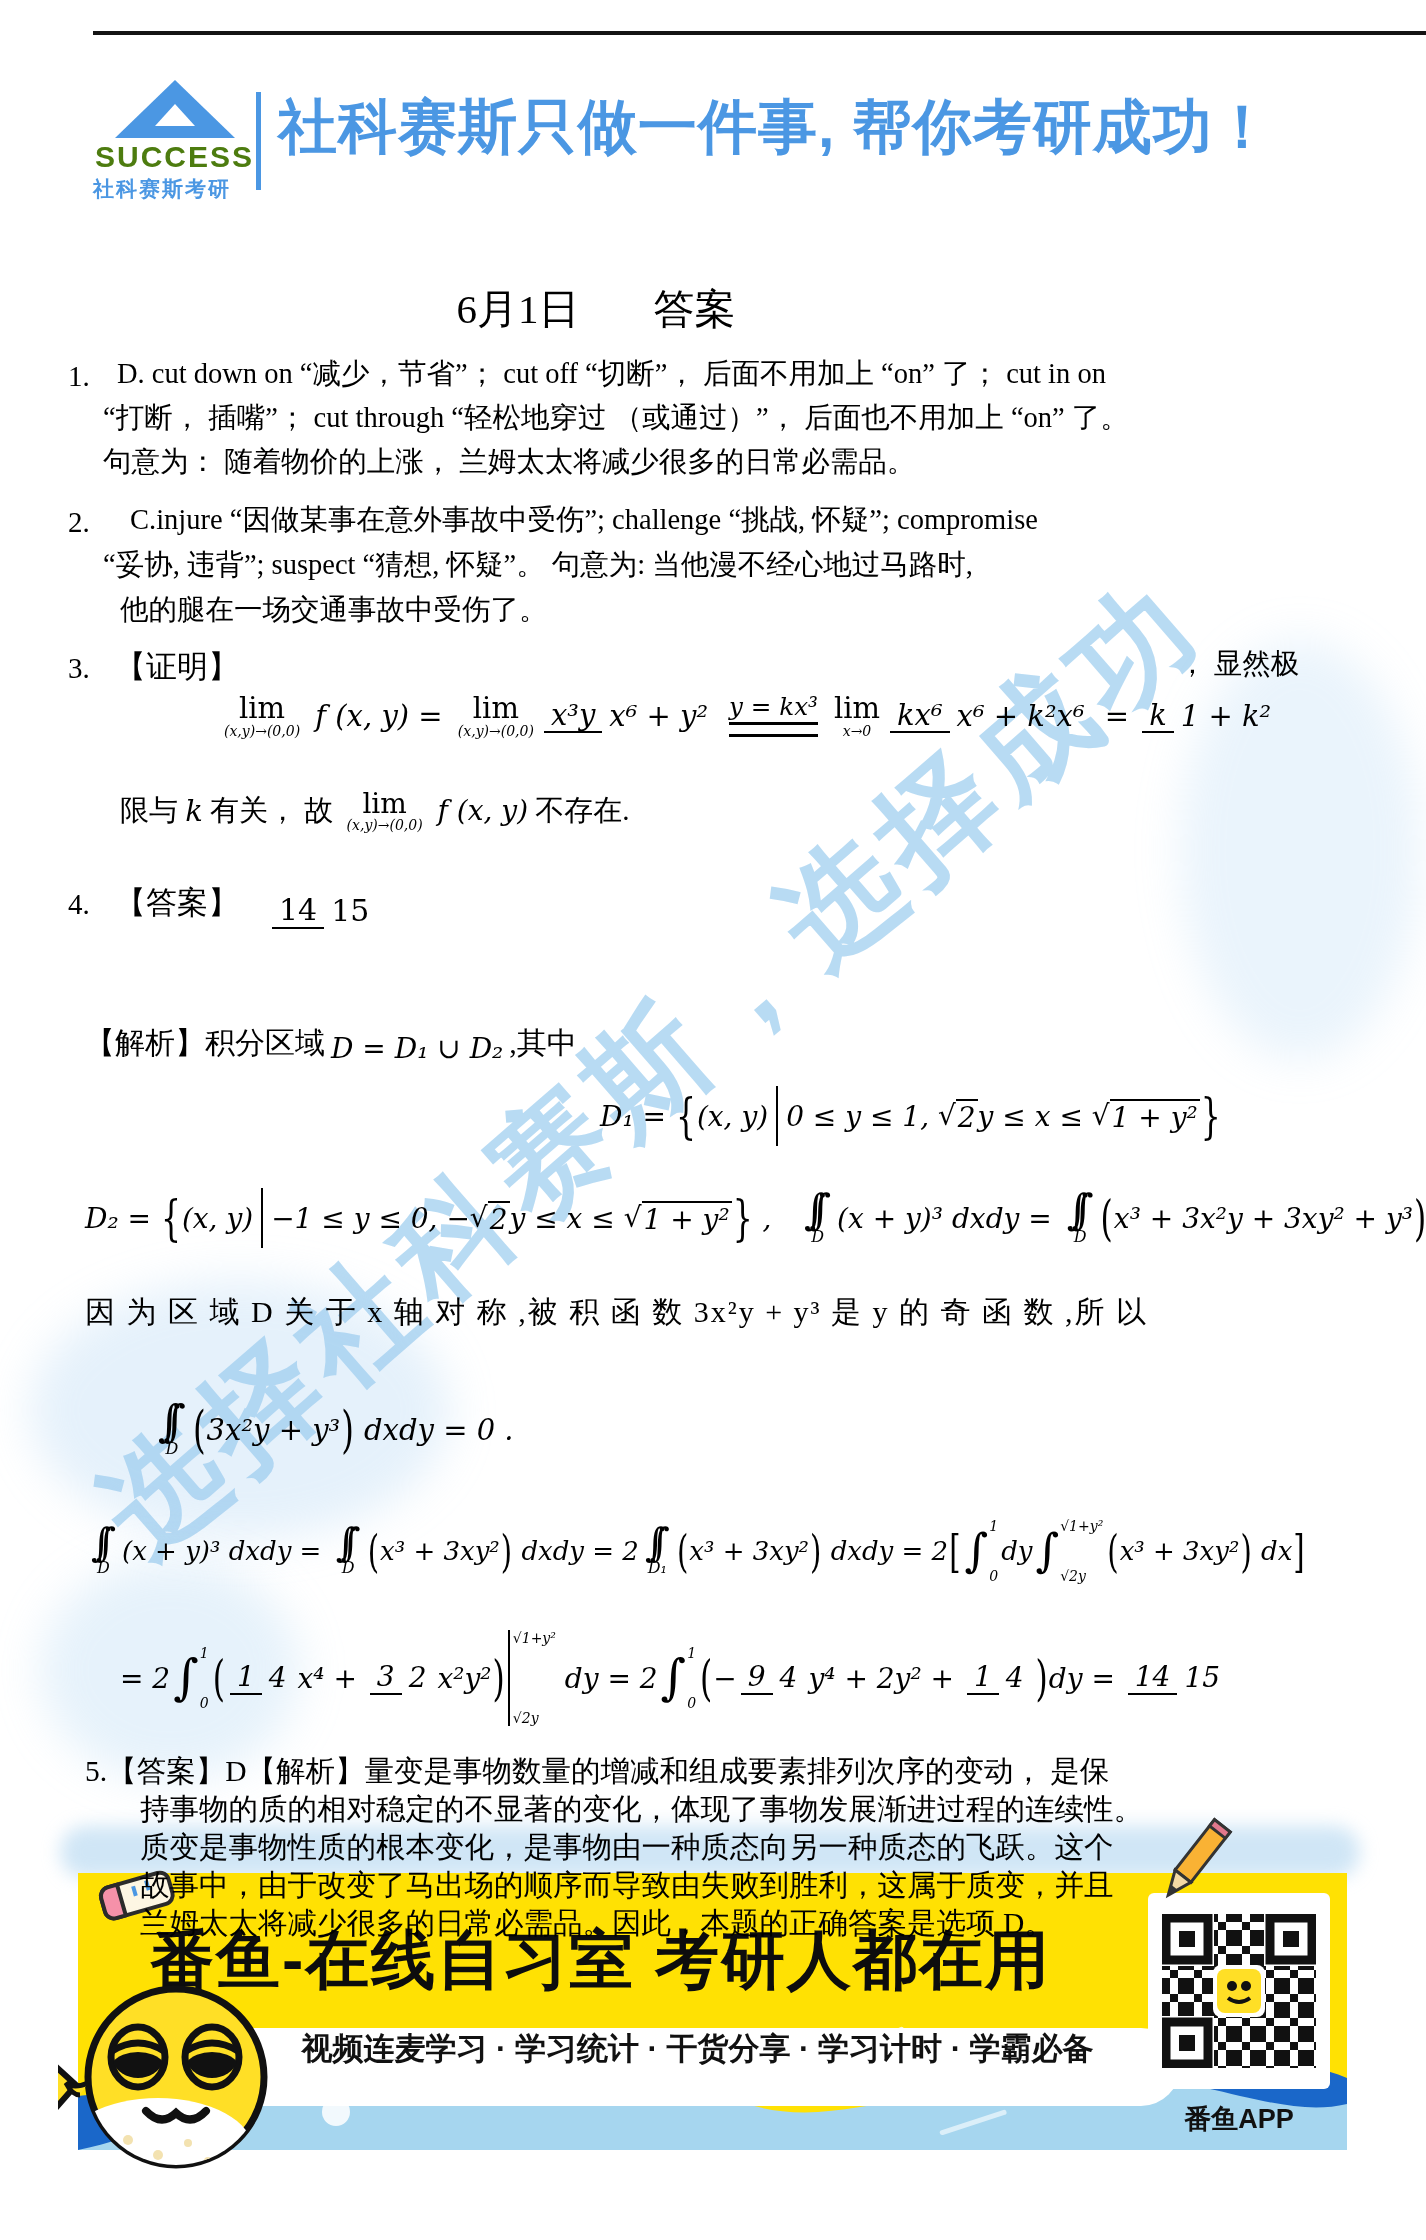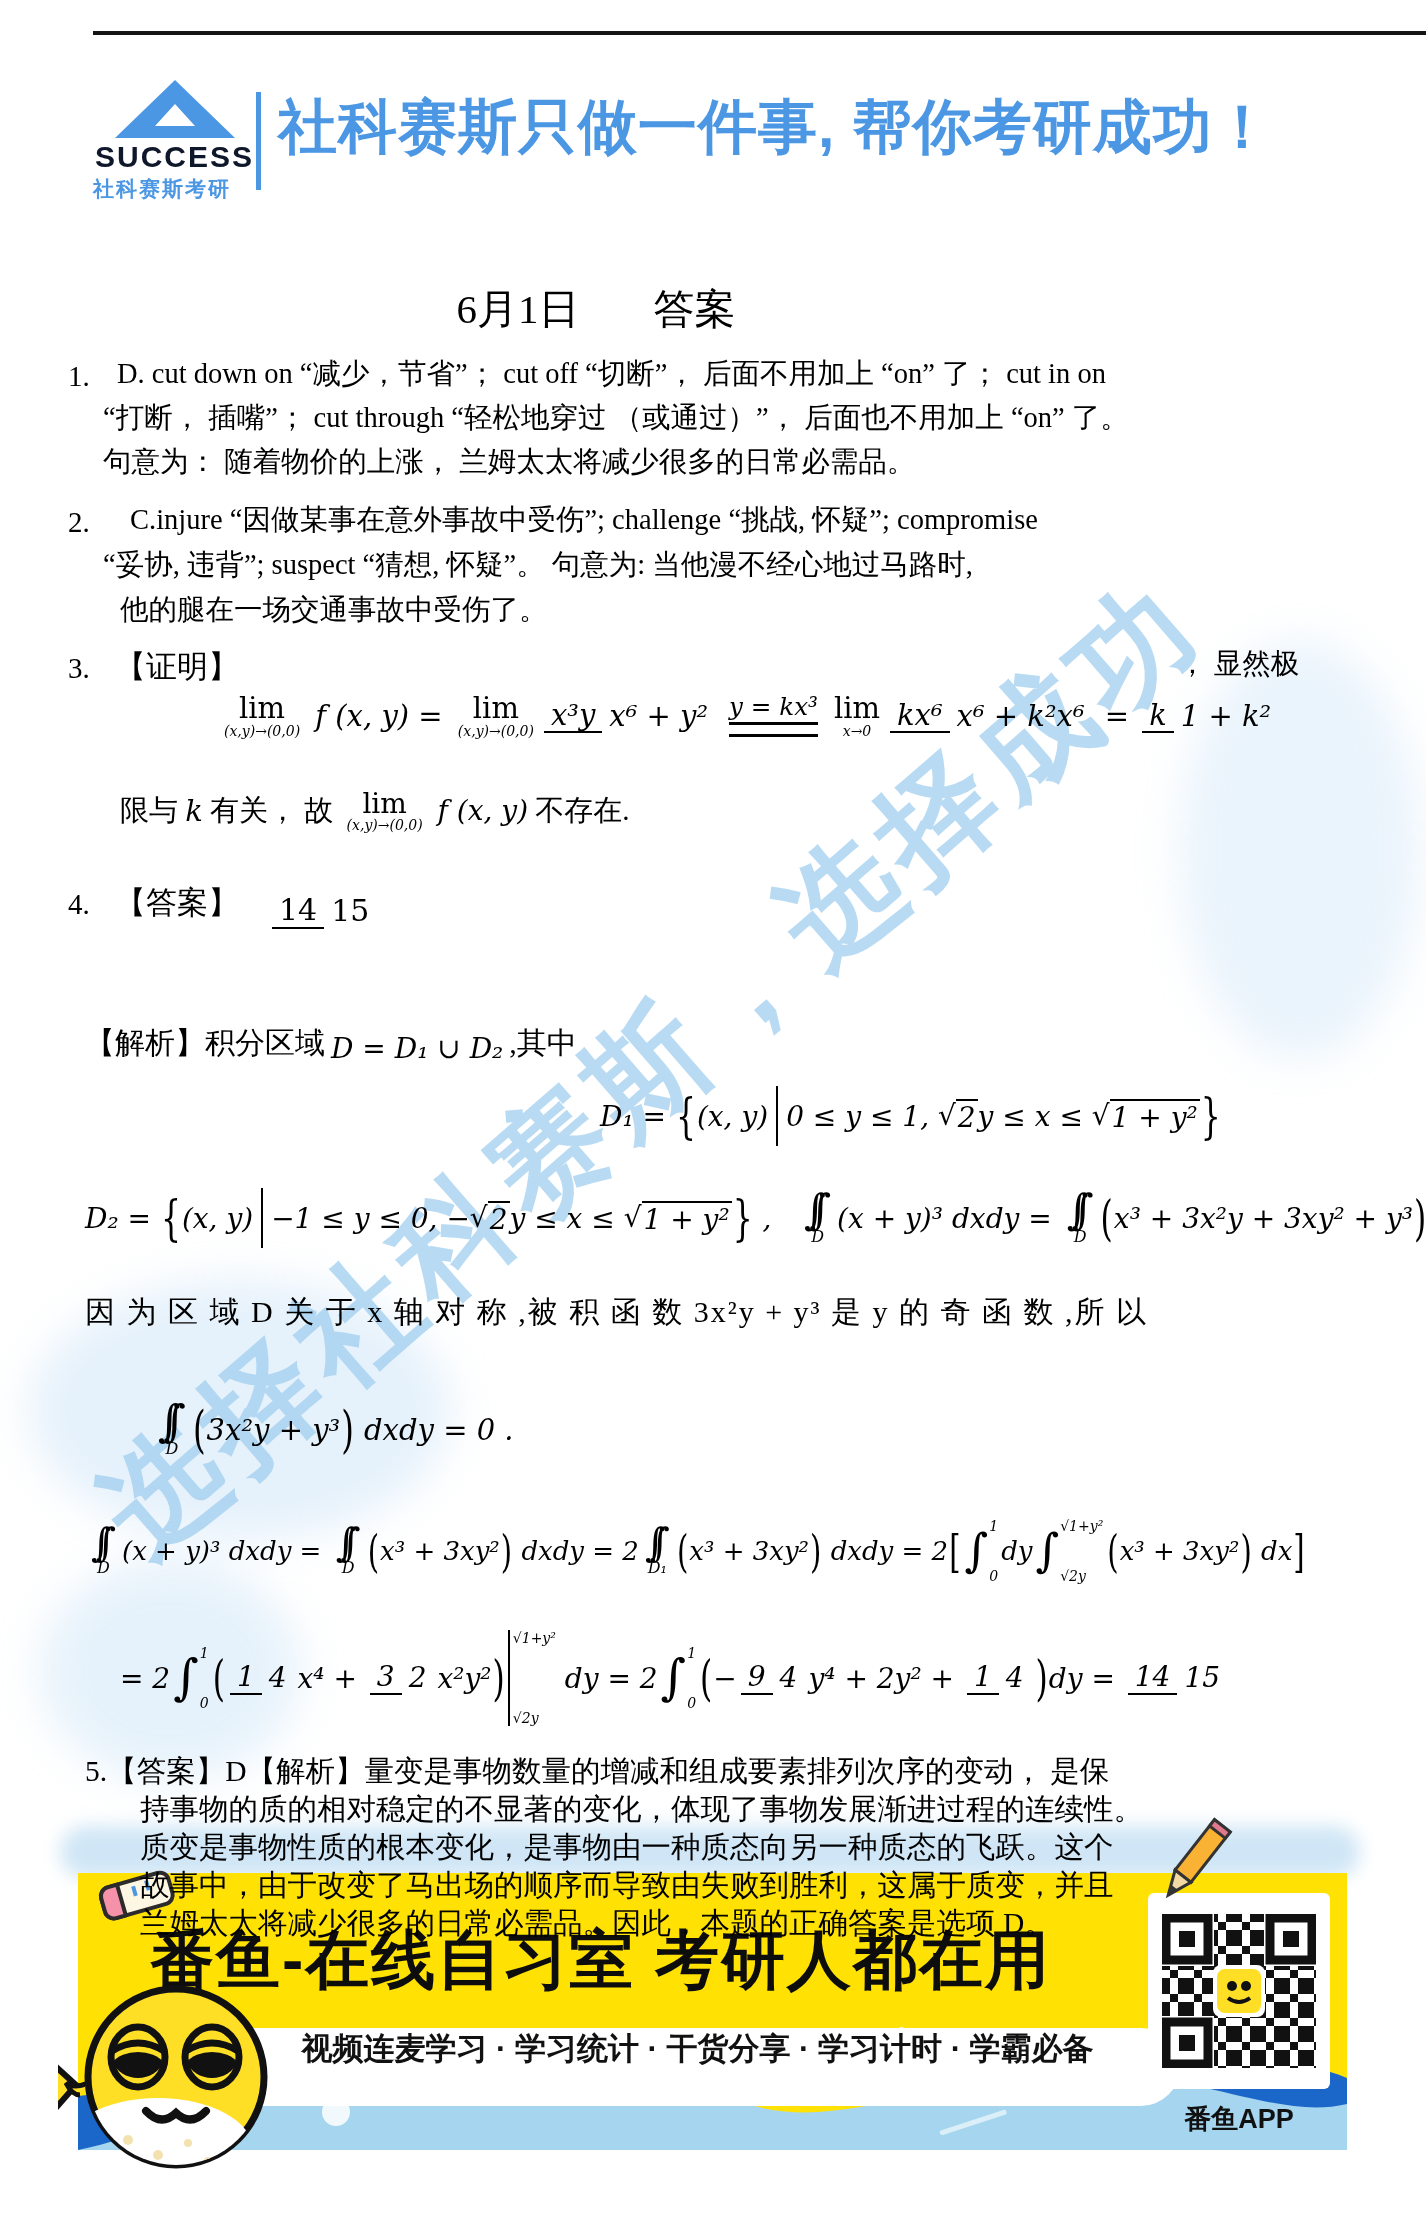--- a/index.html
+++ b/index.html
@@ -3,21 +3,21 @@
 <meta charset="utf-8">
 <style>
   html,body{margin:0;padding:0;background:#e8e8e8;}
   #page{position:relative;width:1426px;height:2240px;background:#ffffff;overflow:hidden;
         font-family:"Liberation Serif",serif;color:#000;}
   .abs{position:absolute;}
 
   
   #topline{left:93px;top:31px;width:1333px;height:4px;background:#141414;}
   #logo-word{left:95px;top:140px;font-family:"Liberation Sans",sans-serif;font-weight:bold;
-             font-size:30px;color:#0f172a;letter-spacing:2px;}
+             font-size:30px;color:#4d7c0f;letter-spacing:2px;}
   #logo-sub{left:93px;top:175px;font-family:"Liberation Sans",sans-serif;font-weight:bold;
             font-size:21px;color:#4b97e3;letter-spacing:2px;}
   #divider{left:256px;top:92px;width:5px;height:98px;background:#4b97e3;}
   #slogan{left:278px;top:88px;font-family:"Liberation Sans",sans-serif;font-weight:900;
           font-size:59px;color:#4b97e3;letter-spacing:1px;white-space:nowrap;}
 
   
   #title{left:0;top:238px;width:1192px;display:flex;justify-content:center;gap:74px;
          font-size:41px;margin-top:44px;}
 

